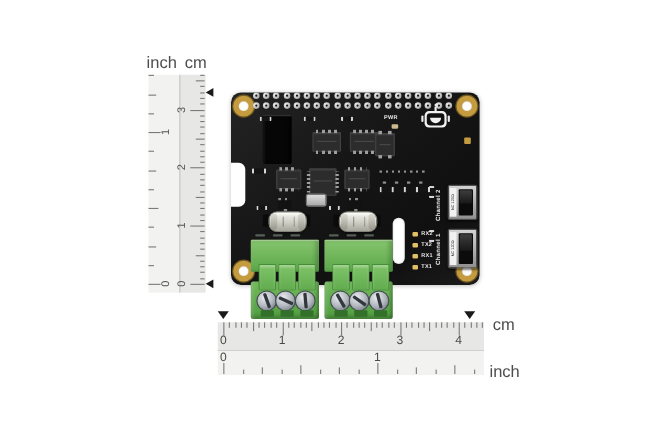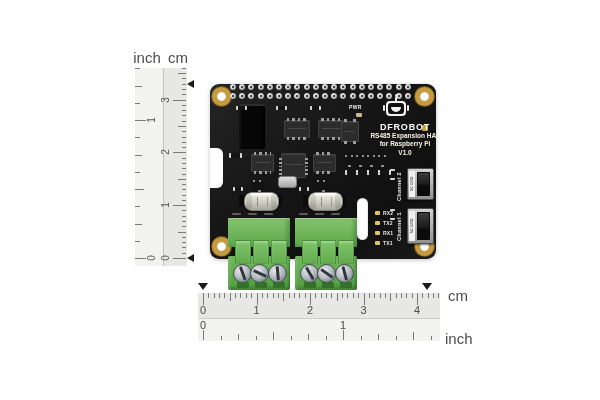--- a/index.html
+++ b/index.html
@@ -384,26 +384,20 @@
       <div class="pwr">PWR</div>
       <div class="pwr-led"></div>
       <div class="robot">
         <div class="ant"></div>
         <div class="earl"></div>
         <div class="earr"></div>
         <div class="face">
             <div class="smile"></div>
           </div>
       </div>
-      <div class="brandblock">
-        <div class="brand">DFROBOT</div>
-        <div class="bt">RS485 Expansion HAT</div>
-        <div class="bt">for Raspberry Pi</div>
-        <div class="ver">V1.0</div>
-      </div>
 
       <div class="ledrow" style="top:125px;">
         <div class="led"></div>
         <div class="ledtxt">RX2</div>
         </div>
       <div class="ledrow" style="top:135px;">
         <div class="led"></div>
         <div class="ledtxt">TX2</div>
         </div>
       <div class="ledrow" style="top:145px;">

